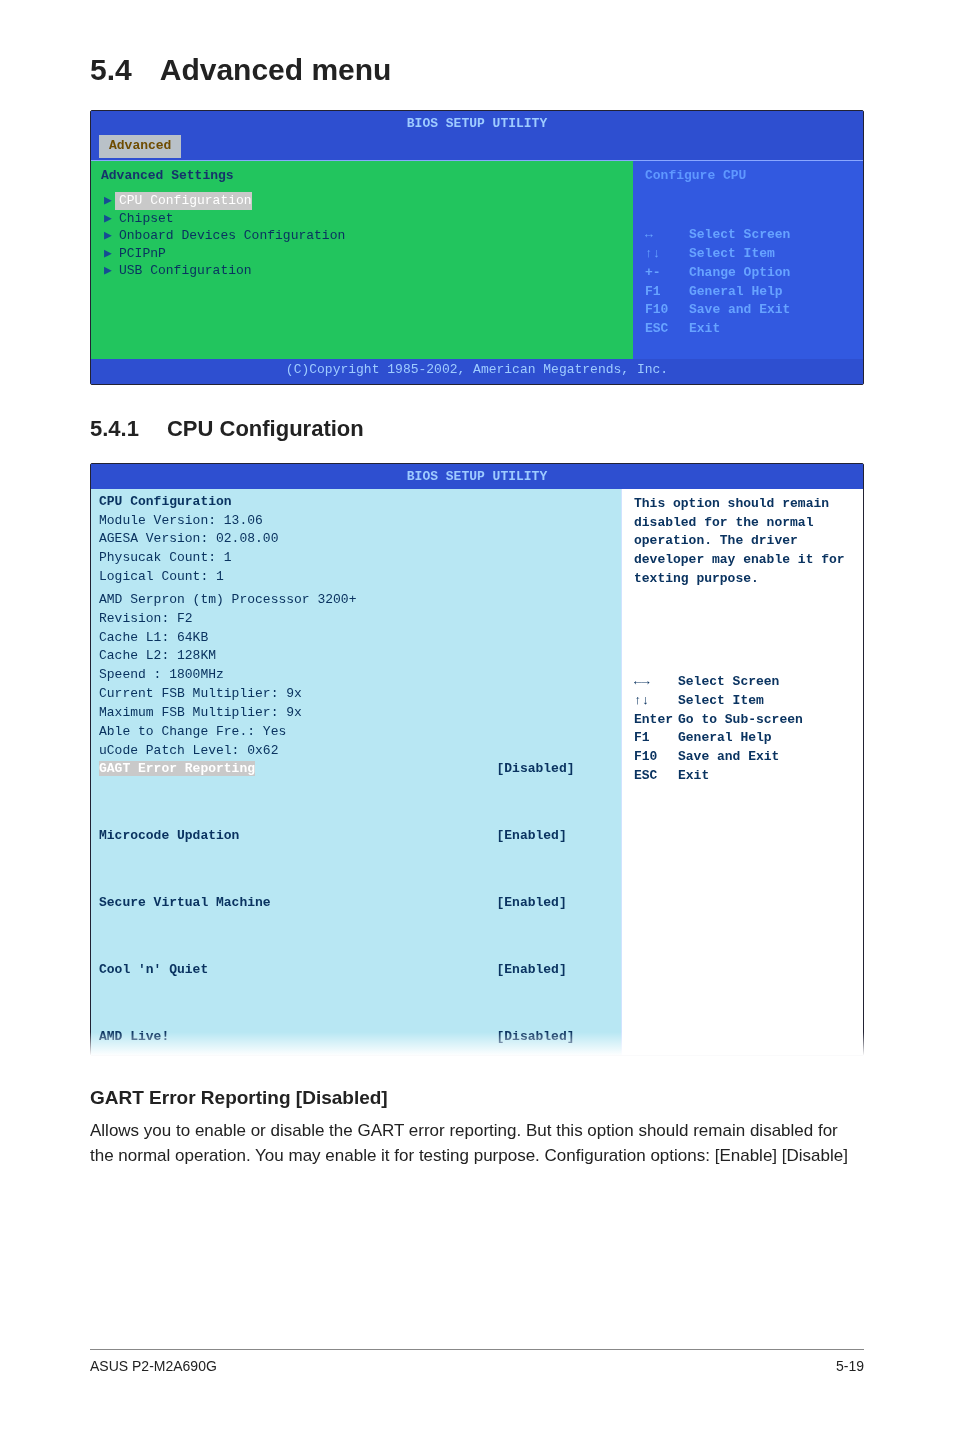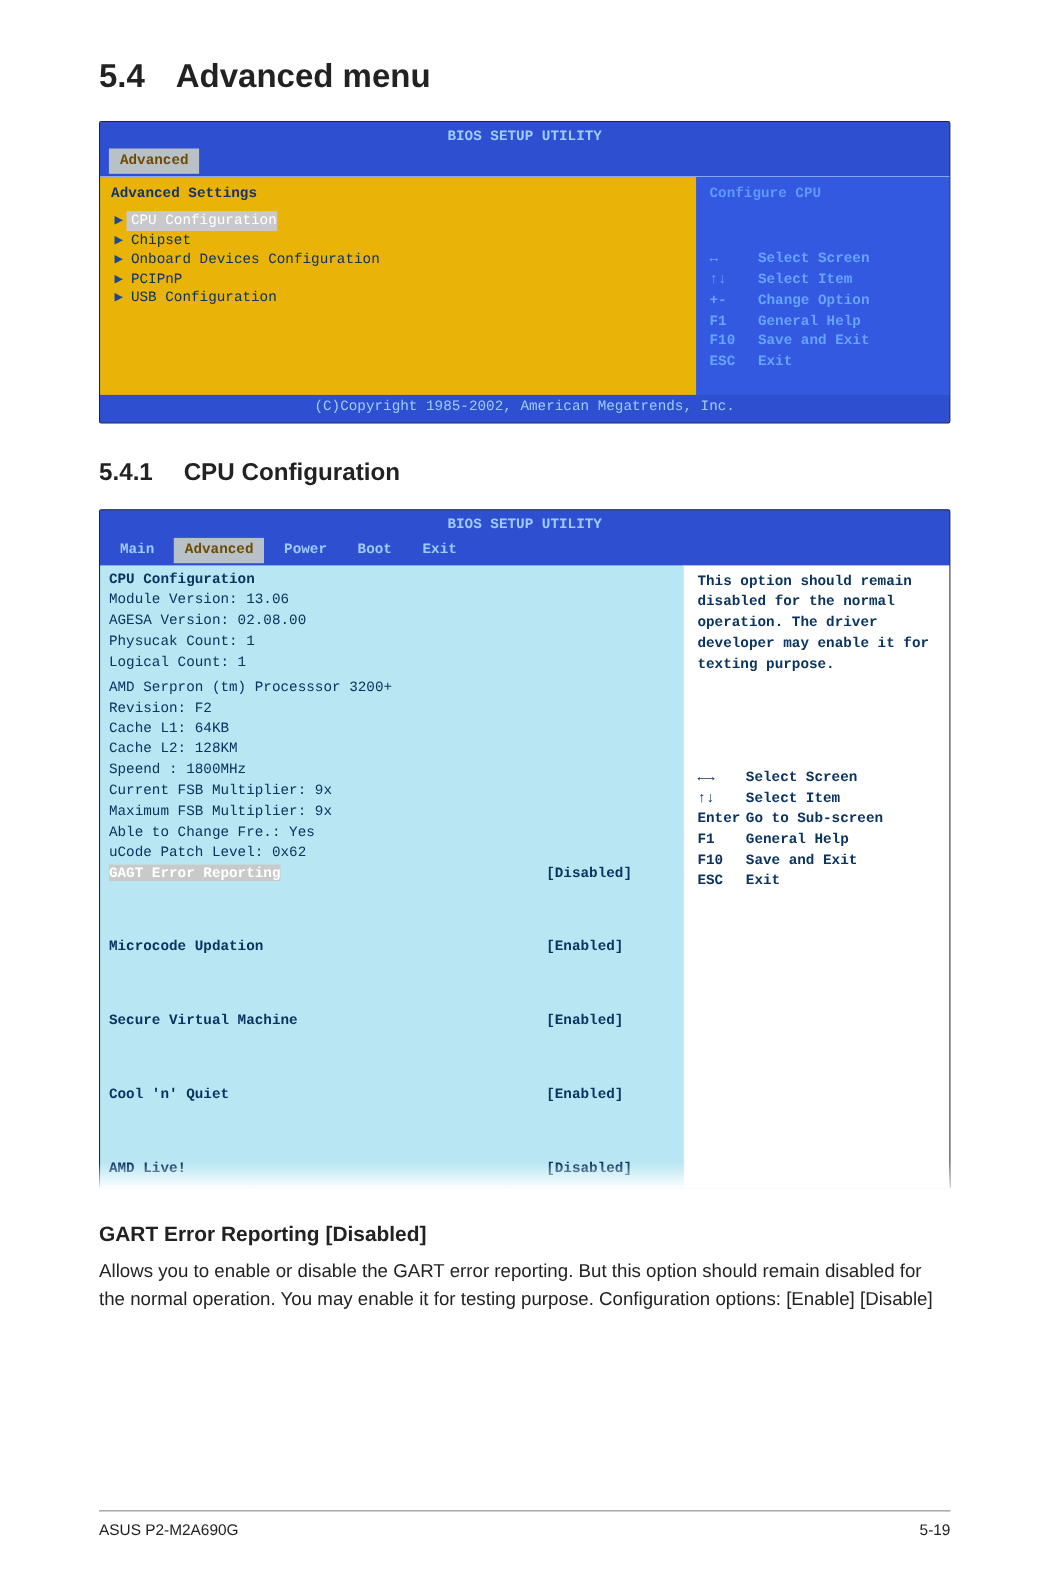--- a/index.html
+++ b/index.html
@@ -84,21 +84,21 @@
     background: #b9c1c8;
     color: #6e4b00;
   }
   .bios-body {
     display: flex;
     background: #3955cc;
     border-top: 1px solid #8aa7ff;
   }
   .bios-left {
     flex: 1 1 auto;
-    background: #eab308;
+    background: #22c55e;
     color: #0a3360;
     padding: 4px 10px 10px 10px;
     min-height: 180px;
   }
   .bios-left .hdr-line {
     font-weight: bold;
     color: #16326b;
     margin: 2px 0 6px 0;
   }
   .bios-left .menu-row {
@@ -298,27 +298,20 @@
     <div class="bios-footer">(C)Copyright 1985-2002, American Megatrends, Inc.</div>
   </div>
 
   <h2 class="subsection-title">
     <span class="num">5.4.1</span><span>CPU Configuration</span>
   </h2>
 
   <div class="bios2-wrap">
   <div class="bios-box bios2">
     <div class="bios-title">BIOS SETUP UTILITY</div>
-    <div class="bios-tabs">
-      <span class="bios-tab">Main</span>
-      <span class="bios-tab active">Advanced</span>
-      <span class="bios-tab">Power</span>
-      <span class="bios-tab">Boot</span>
-      <span class="bios-tab">Exit</span>
-    </div>
     <div class="bios-body">
       <div class="bios-left">
         <div class="teal" style="font-weight:bold">CPU Configuration</div>
         <div class="teal">Module Version: 13.06</div>
         <div class="teal">AGESA Version: 02.08.00</div>
         <div class="teal">Physucak Count: 1</div>
         <div class="teal">Logical Count: 1</div>
         <div style="height:4px"></div>
         <div class="teal">AMD Serpron (tm) Processsor 3200+</div>
         <div class="teal">Revision: F2</div>

